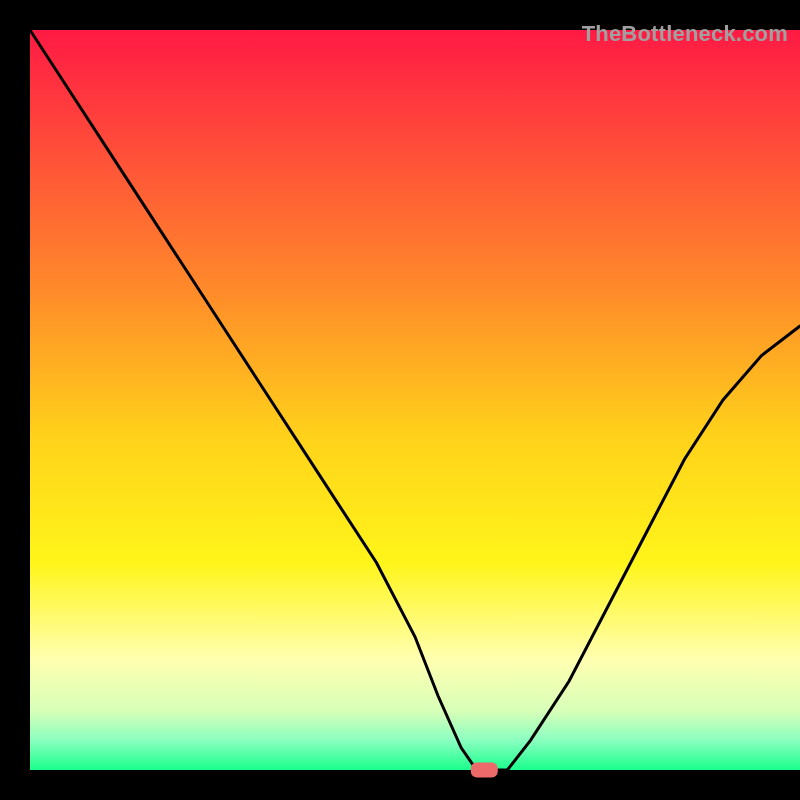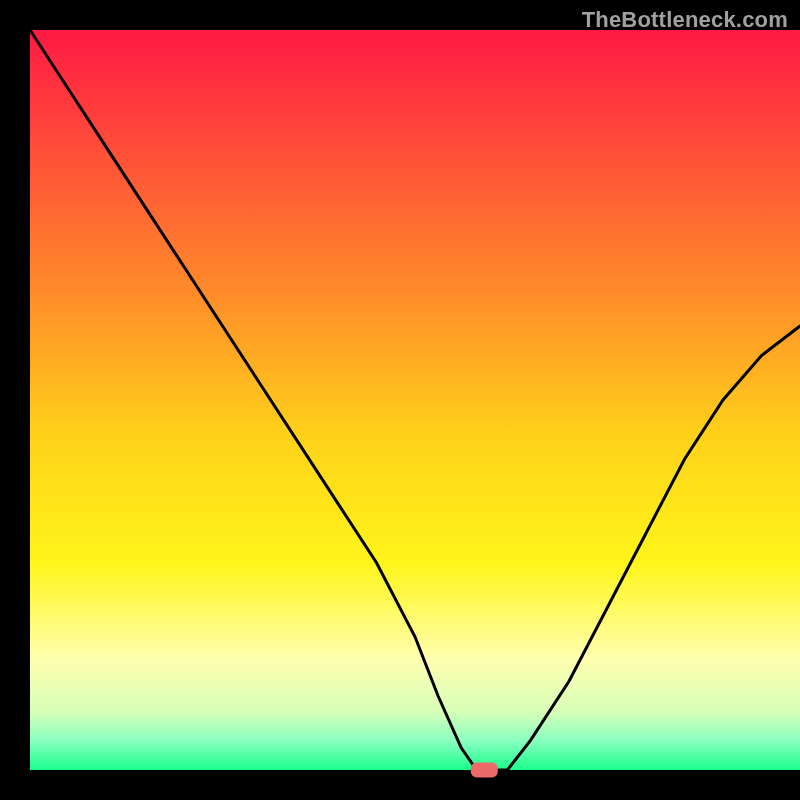--- a/index.html
+++ b/index.html
@@ -13,21 +13,21 @@
   .frame {
     position: absolute;
     left: 0;
     top: 0;
     width: 800px;
     height: 800px;
     background: #000;
   }
   .watermark {
     position: absolute;
-    top: 7px;
+    top: 21px;
     right: 12px;
     color: #a0a0a0;
     font-family: Arial, Helvetica, sans-serif;
     font-size: 22px;
     font-weight: 600;
     letter-spacing: 0.2px;
     user-select: none;
   }
   svg {
     position: absolute;

